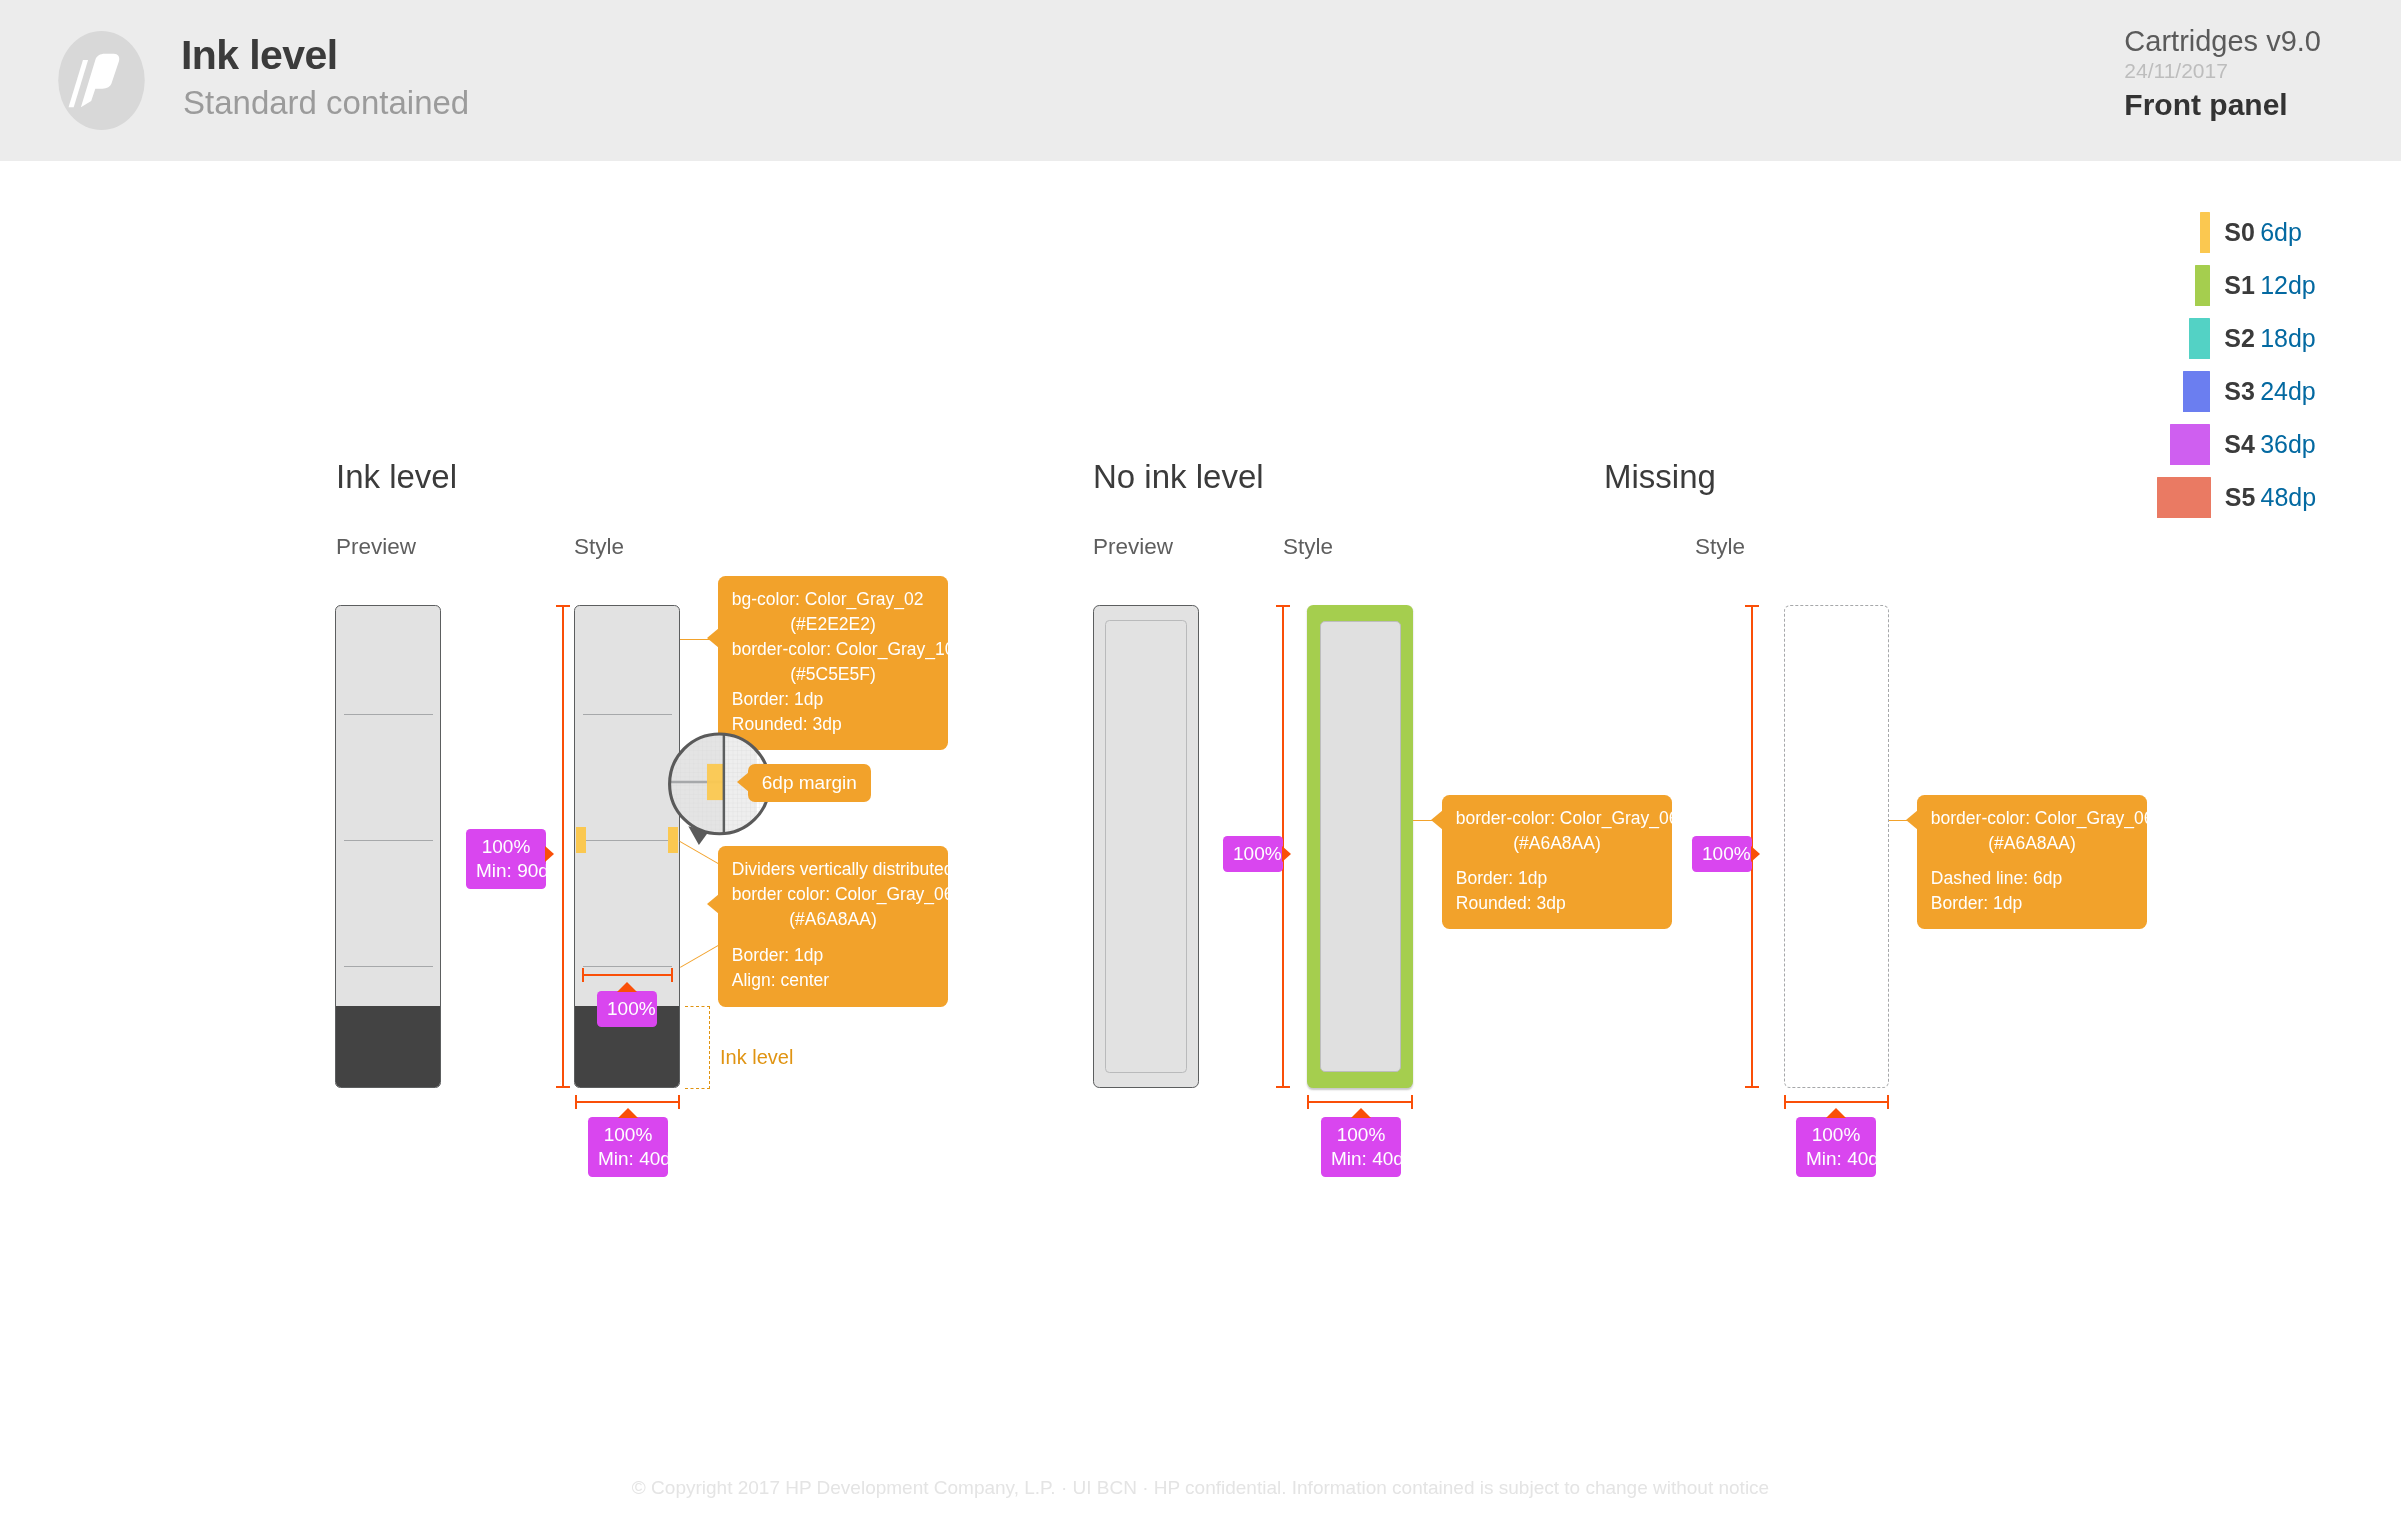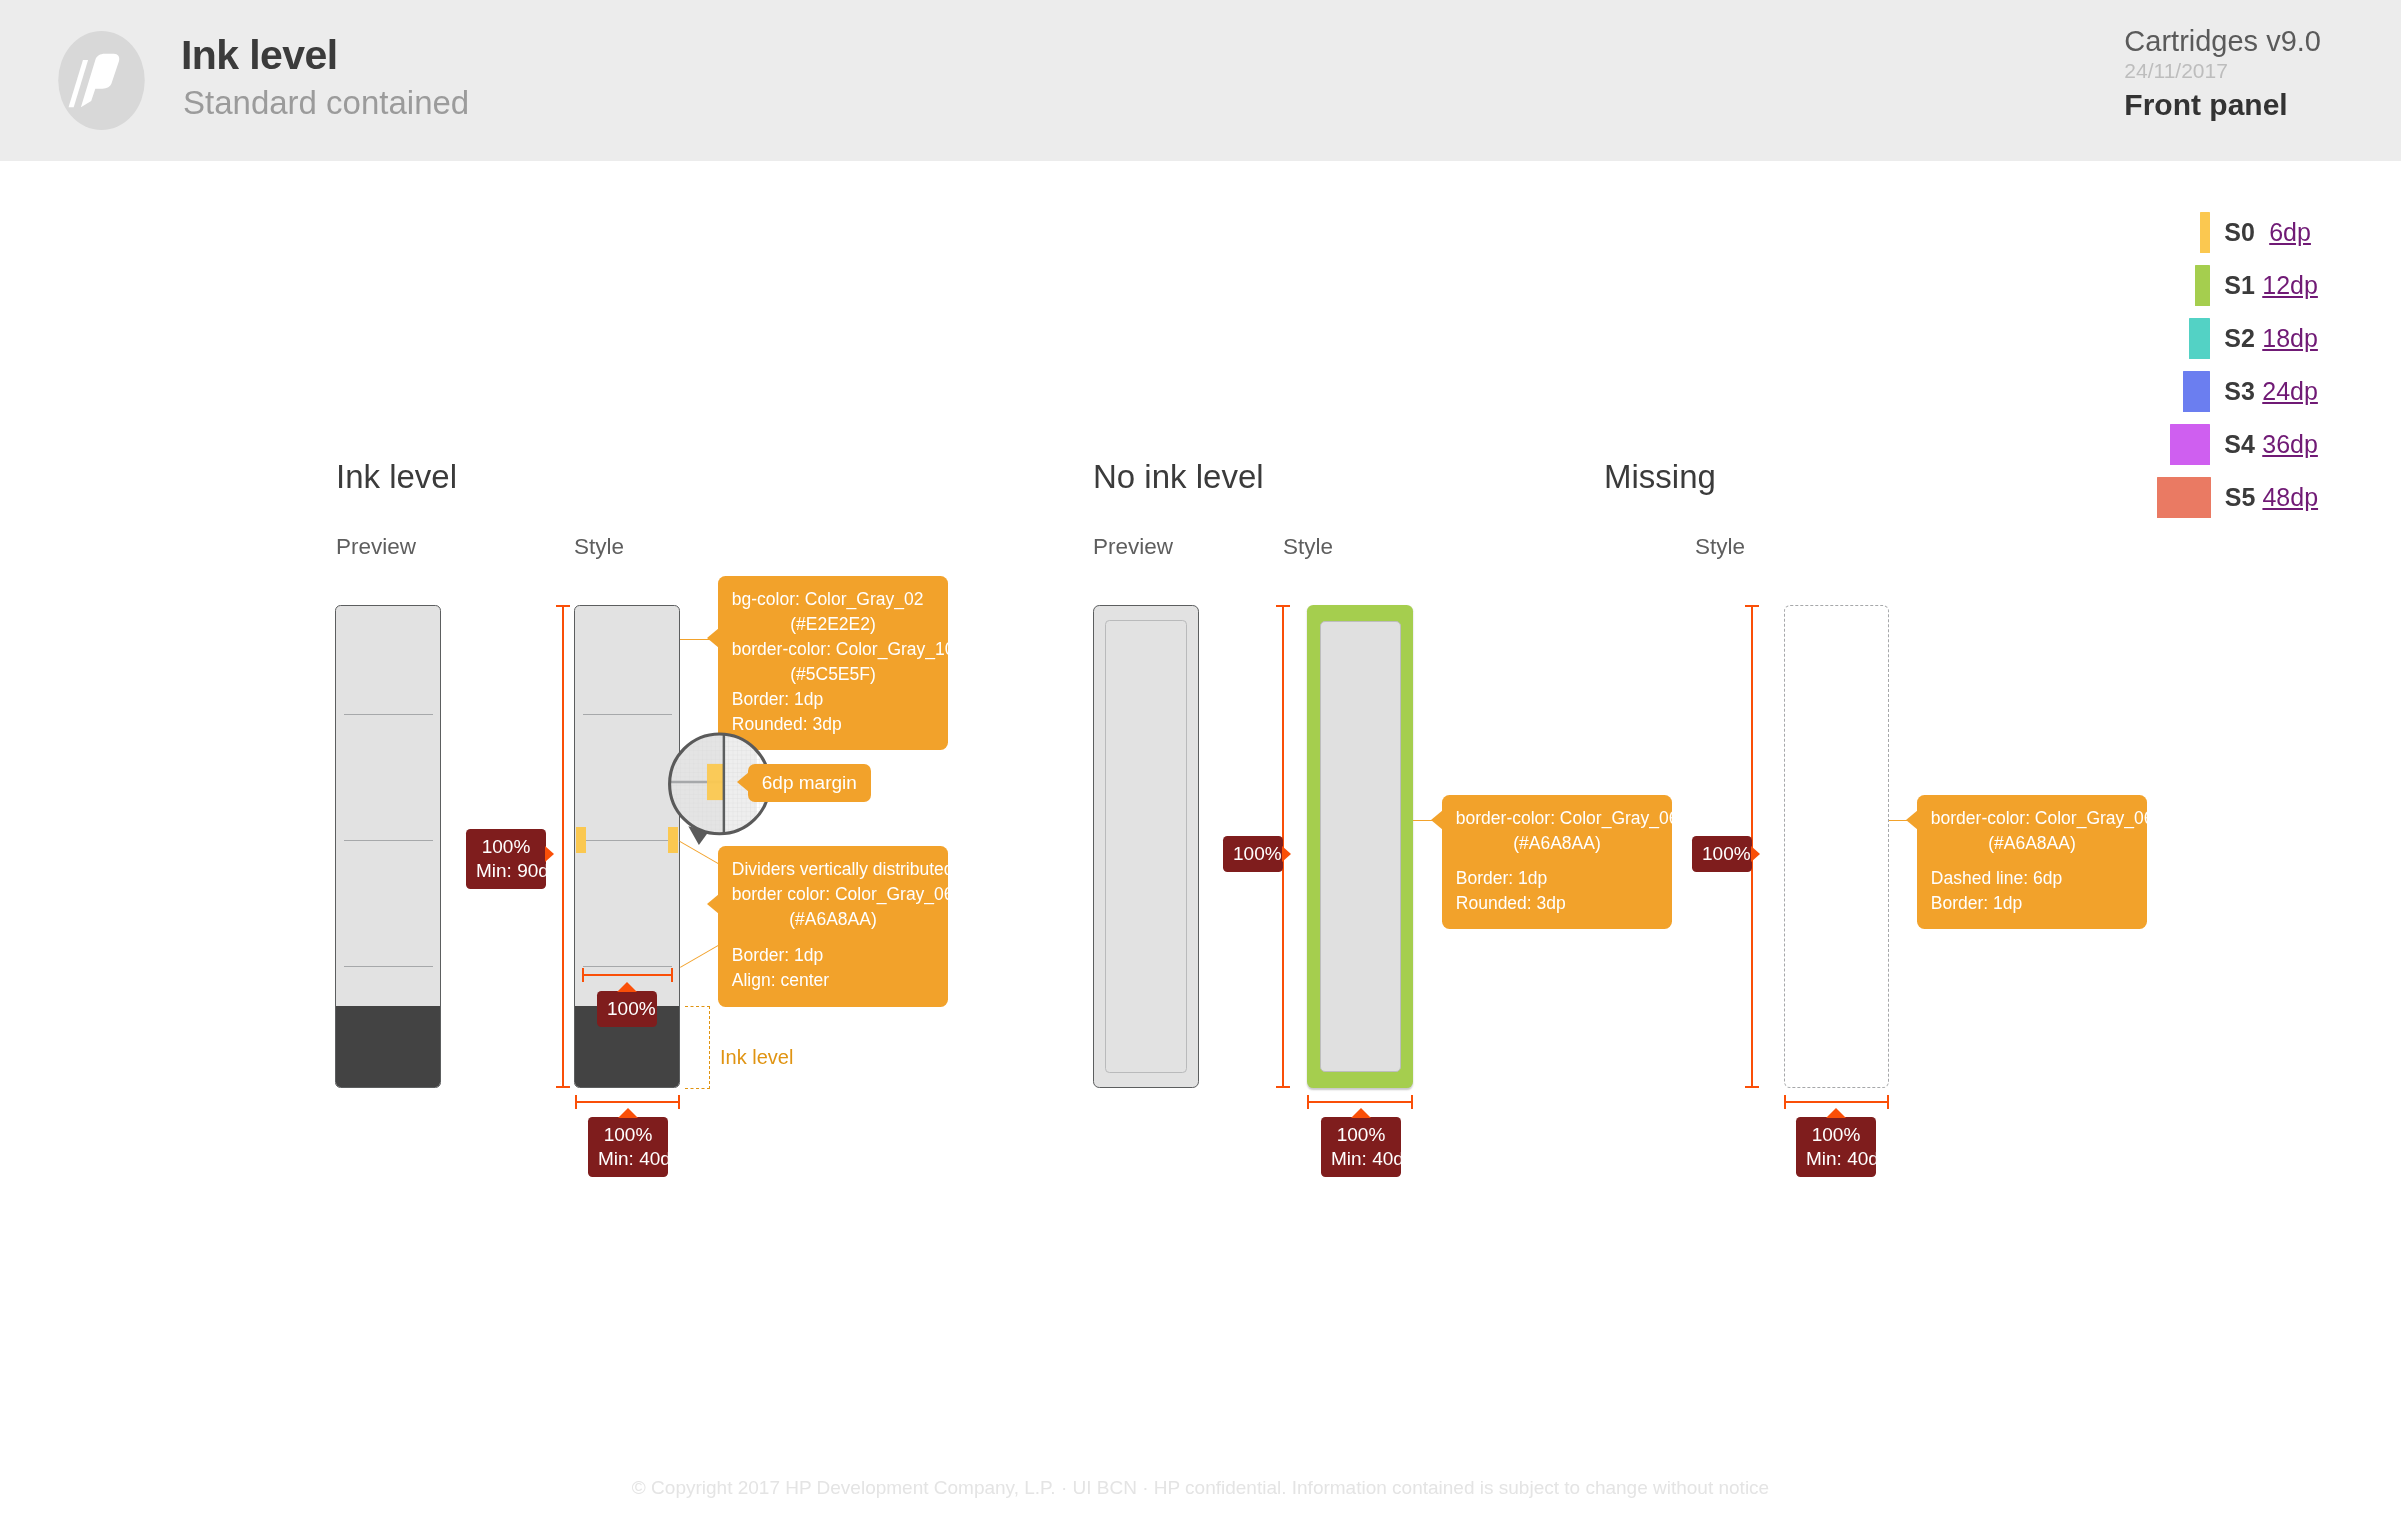--- a/index.html
+++ b/index.html
@@ -44,21 +44,21 @@
     height:53px;
   }
   .legend-swatch-wrap{
     width:58px;display:flex;justify-content:flex-end;align-items:center;
     margin-right:13.8px;
   }
   .legend-swatch{display:block;border-radius:0.6px;}
   .legend-code{
     font-size:25px;font-weight:bold;color:#3b3b3b;width:39px;text-align:left;
   }
-  .legend-dp{font-size:25px;color:#701a75;width:65px;text-align:center;text-decoration:underline;}
+  .legend-dp{font-size:25px;color:#0369a1;width:65px;text-align:left;}
 
   
   .section-title{
     position:absolute;font-size:33px;color:#3b3b3b;line-height:1;
   }
   .col-label{
     position:absolute;font-size:22.5px;color:#5e5e5e;line-height:1;
   }
 
   
@@ -118,21 +118,21 @@
   .pill{
     position:absolute;background:#f2a22b;border-radius:6.9px;color:#fff;
     font-size:19px;line-height:1;padding:9.4px 13.8px;box-sizing:border-box;
     white-space:nowrap;
   }
   .leader{position:absolute;background:#f2a22b;}
   .leader-diag{position:absolute;transform-origin:0 0;background:#f2a22b;height:1.3px;}
 
   
   .badge{
-    position:absolute;background:#7f1d1d;color:#fff;border-radius:4.4px;
+    position:absolute;background:#d946ef;color:#fff;border-radius:4.4px;
     font-size:19px;line-height:1.25;text-align:center;
     padding:6.3px 10px;box-sizing:border-box;white-space:nowrap;
   }
   .badge.two{font-size:19px;}
   .badge-tip-r{
     position:absolute;width:0;height:0;
     border-top:8.1px solid transparent;border-bottom:8.1px solid transparent;
     border-left:9.4px solid #fa4f08;
   }
   .badge-tip-up{

